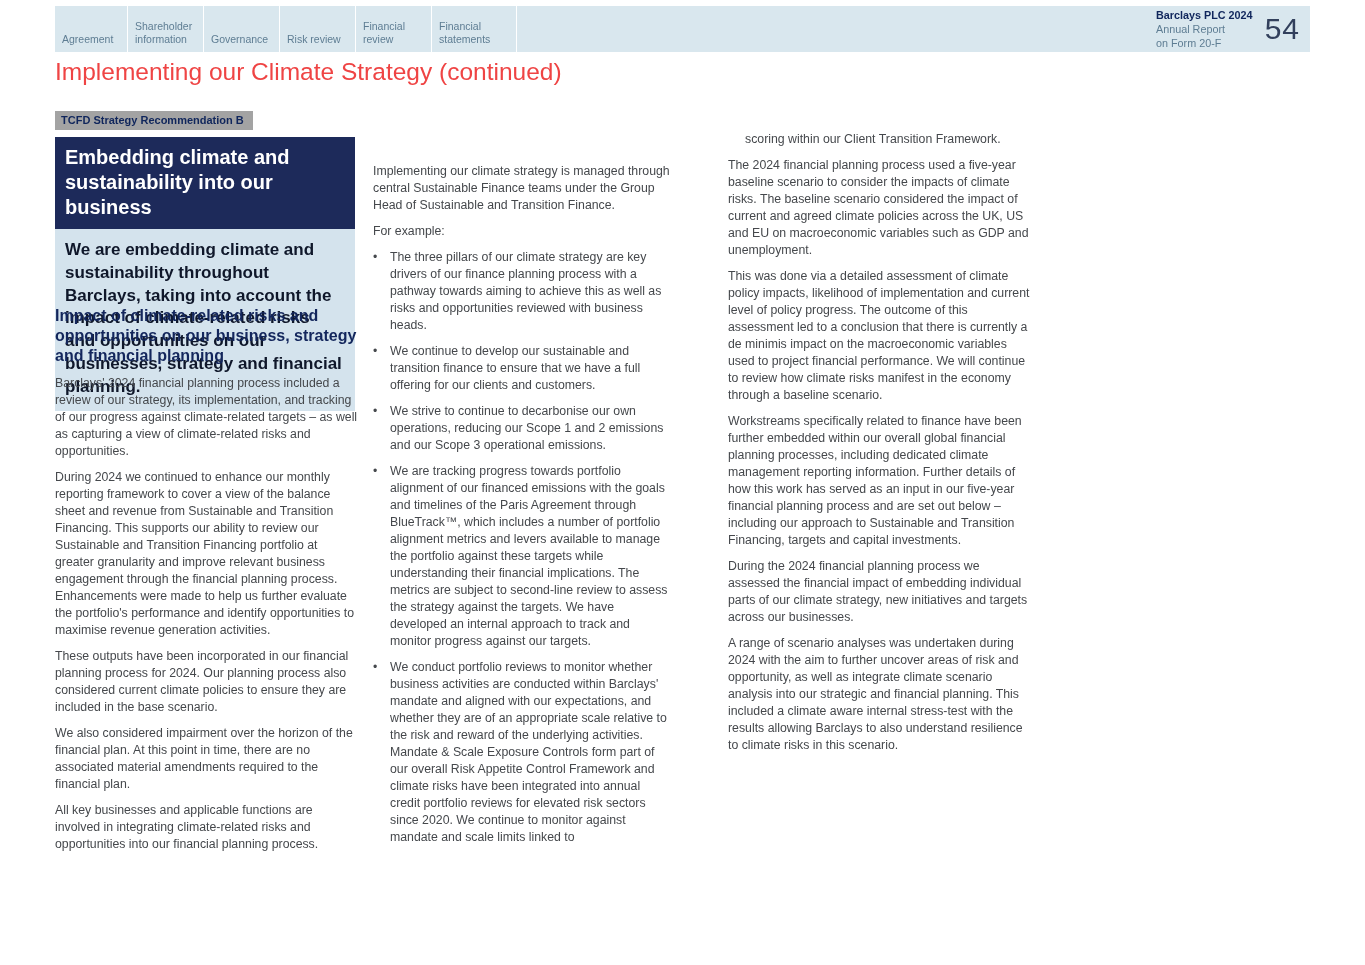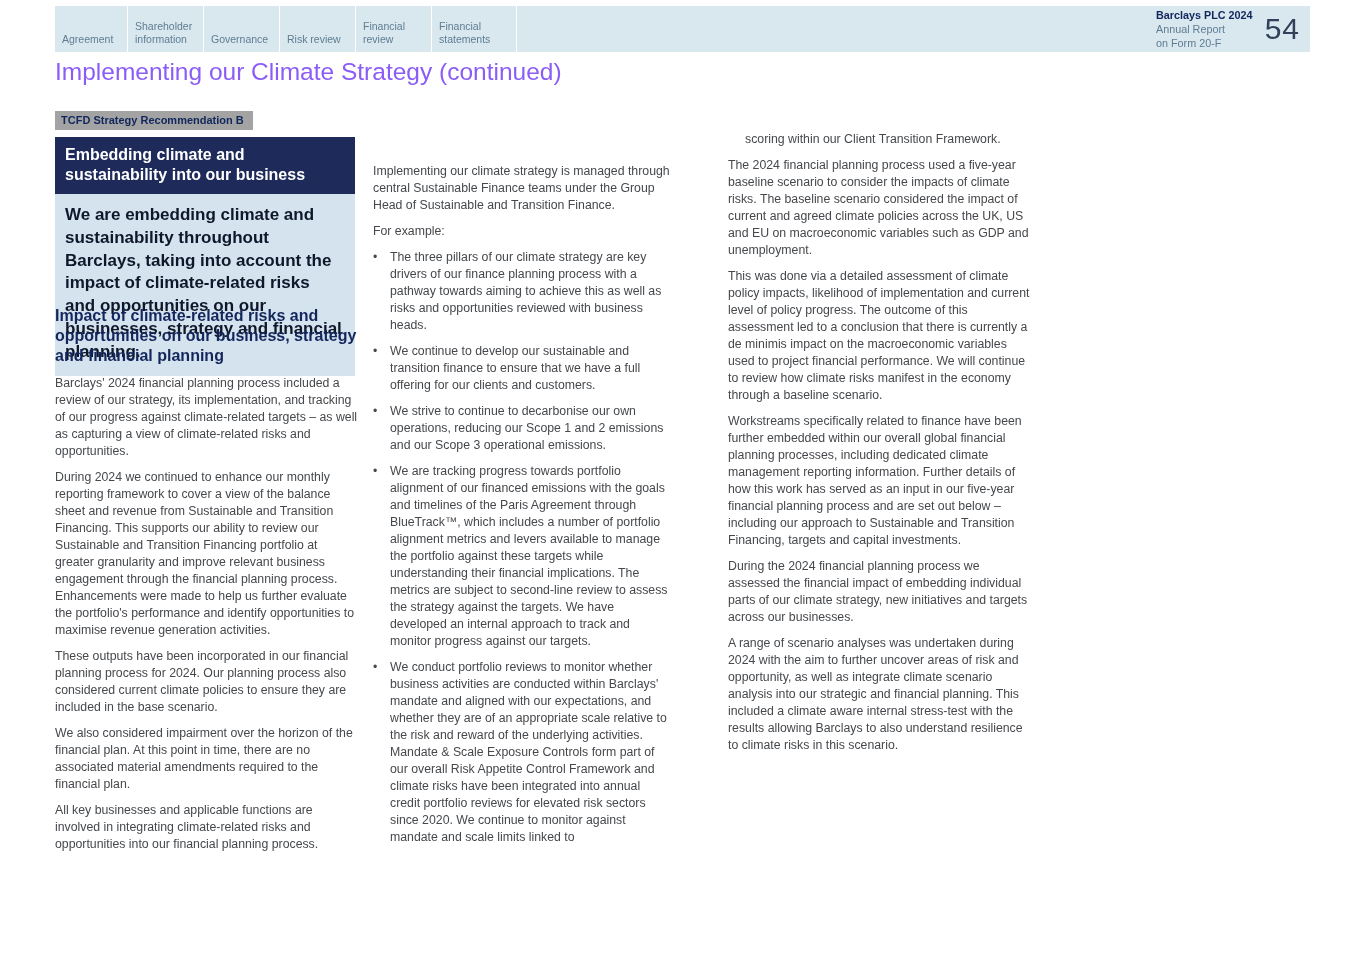--- a/index.html
+++ b/index.html
@@ -19,29 +19,29 @@
   .t1{width:73px;} .t2{width:76px;} .t3{width:131px;} .t4{width:76px;}
   .t5{width:76px;} .t6{width:76px;} .t7{width:85px;}
   .bar-spacer { flex:1; }
   .report-block { display:flex; align-items:center; gap:12px; padding-right:10px; }
   .report-meta { font-size:10.8px; line-height:1.3; color:#5e7d93; }
   .report-meta .rm-title { font-weight:bold; color:#10265c; }
   .page-num { font-size:30px; font-weight:300; color:#32405c; letter-spacing:1px; }
 
   
   .page-title { position:absolute; left:55px; top:58px; font-size:24.5px;
-    font-weight:300; color:#8b5cf6; }
+    font-weight:300; color:#ef4444; }
 
   .badge { position:absolute; left:55px; top:111px; background:#a3a3a3;
     color:#10265c; font-size:11px; font-weight:bold; padding:3px 9px 4px 6px; }
 
   
   .callout { position:absolute; left:55px; top:137px; width:300px; }
   .callout-title { background:#1d2a5a; color:#ffffff; font-weight:bold;
-    font-size:16px; line-height:1.25; padding:8px 12px 9px 10px; }
+    font-size:20px; line-height:1.25; padding:8px 12px 9px 10px; }
   .callout-body { background:#d4e3ed; color:#0f172a; font-weight:bold;
     font-size:17px; line-height:1.34; padding:10px 12px 13px 10px; }
 
   
   .col { position:absolute; font-size:12.3px; line-height:17px; color:#45484c; }
   .col1 { left:55px;  top:306px; width:303px; }
   .col2 { left:373px; top:131px; width:300px;margin-top:32px; }
   .col3 { left:728px; top:131px; width:303px; }
   .col h2 { font-size:16px; line-height:1.25; color:#13265c; margin-bottom:9px; }
   .col p { margin-bottom:9px; }

